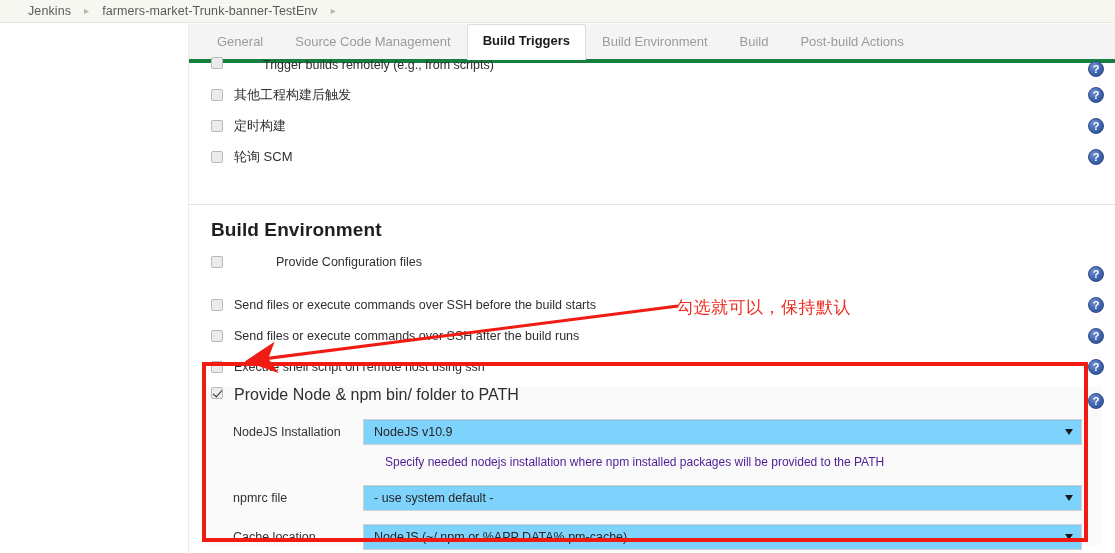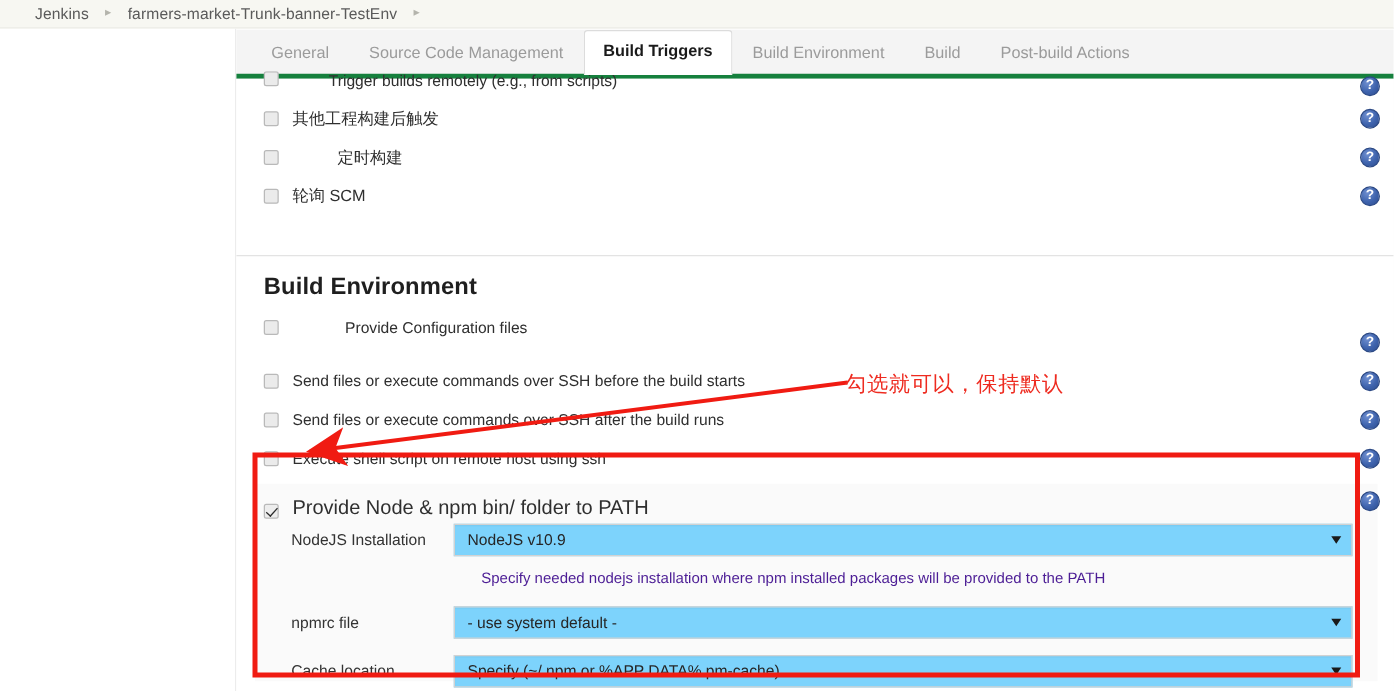--- a/index.html
+++ b/index.html
@@ -131,21 +131,21 @@
     letter-spacing: .1px;
   }
 
   
   .node-block {
     position: absolute; left: 15px; top: 382px;
     width: 898px; height: 158px;
     background: #fafafa;
   }
   .node-head {
-    display: flex; align-items: flex-end;
+    display: flex; align-items: flex-start;
     height: 28px; padding-left: 7px;
   }
   .field-row {
     display: flex; align-items: center;
     height: 34px;
     padding-left: 7px;
   }
   .field-label {
     width: 152px; flex: 0 0 auto;
     font-size: 12.5px; color: #333;
@@ -233,21 +233,21 @@
         </div>
 
         <div class="chk-row" style="position:absolute; left:0; top:17px; width:926px;">
           <div class="cb"></div>
           <div class="chk-label cjk">其他工程构建后触发</div>
         </div>
         <div class="help-icon" style="top:24px;">
           <span>?</span>
         </div>
 
-        <div class="chk-row" style="position:absolute; left:0; top:48px; width:926px;gap:36px;">
+        <div class="chk-row" style="position:absolute; left:0; top:48px; width:926px;">
           <div class="cb"></div>
           <div class="chk-label cjk">定时构建</div>
         </div>
         <div class="help-icon" style="top:55px;">
           <span>?</span>
         </div>
 
         <div class="chk-row" style="position:absolute; left:0; top:79px; width:926px;">
           <div class="cb"></div>
           <div class="chk-label cjk">轮询 SCM</div>
@@ -321,21 +321,21 @@
                 <span>- use system default -</span>
                 <span class="select-caret"></span>
               </div>
             </div>
           </div>
 
           <div class="field-row" style="margin-top:5px;">
             <div class="field-label">Cache location</div>
             <div class="field-ctrl">
               <div class="select-box">
-                <span>Specify (~/.npm or %APP  DATA% pm-cache)</span>
+                <span>NodeJS (~/.npm or %APP  DATA% pm-cache)</span>
                 <span class="select-caret"></span>
               </div>
             </div>
           </div>
 
         </div>
 
         <div class="help-icon" style="top:330px;">
           <span>?</span>
         </div>

